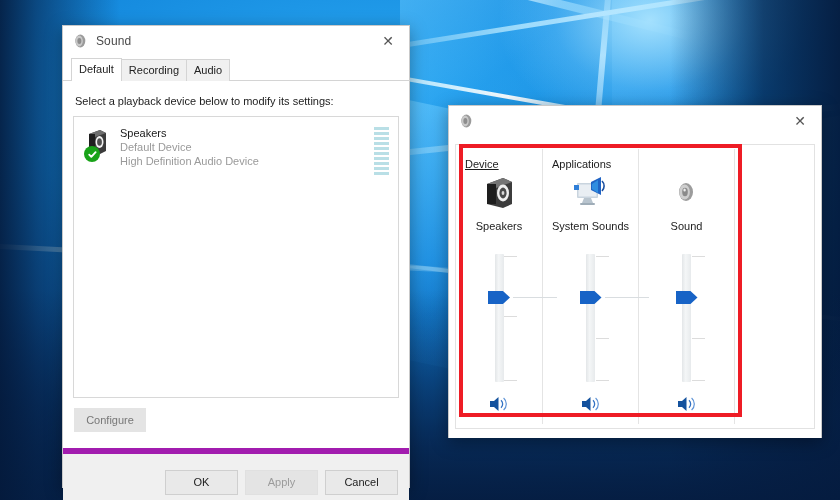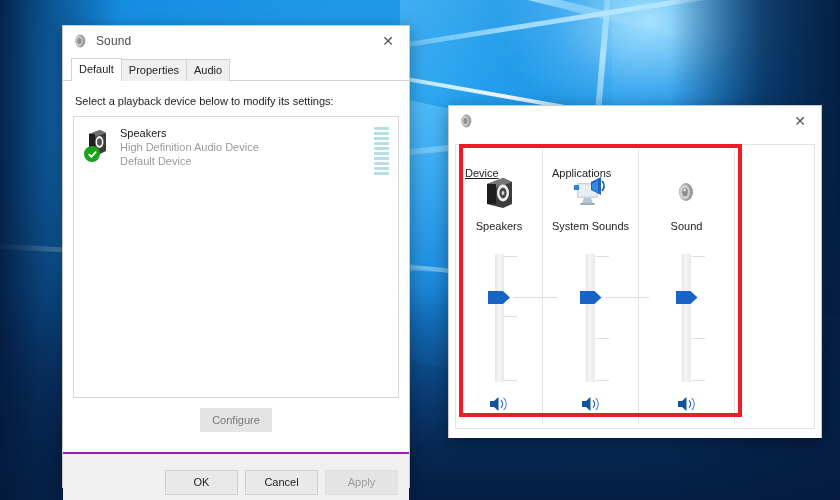--- a/index.html
+++ b/index.html
@@ -84,21 +84,21 @@
     margin-right: -1px; position: relative; z-index: 1; cursor: default;
     line-height: 14px;
   }
   .tab.active { background: #ffffff; z-index: 3; padding-bottom: 5px; }
   .tab.active::after {
     content: ""; position: absolute; left: 0; right: 0; bottom: -1px;
     height: 2px; background: #fff;
   }
   .dialog-body {
     padding: 0 10px; background: #fff; height: 373px;
-    border-bottom: 2px solid #a21caf;
+    border-bottom: 6px solid #a21caf;
   }
   .hint-text { font-size: 11px; color: #1c1c1c; padding: 14px 2px 9px 2px; }
   .device-list {
     border: 1px solid #d8d8d8; background: #fff;
     height: 282px; position: relative;
   }
   .device-row { display: flex; padding: 9px 8px 0 8px; position: relative; }
   .device-icon-wrap { position: relative; width: 34px; height: 38px; flex: 0 0 34px; }
   .speaker3d {
     position: absolute; left: 4px; top: 4px; width: 20px; height: 24px;
@@ -110,21 +110,21 @@
   }
   .device-text { padding-left: 4px; }
   .dev-name { font-size: 11px; color: #1a1a1a; line-height: 14px; }
   .dev-sub { font-size: 11px; color: #9a9a9a; line-height: 14px; }
   .vu-meter {
     position: absolute; right: 9px; top: 10px;
     display: flex; flex-direction: column; gap: 2px;
   }
   .vu-bar { width: 15px; height: 3px; background: #b9dfe6; }
 
-  .btn-row { display: flex; align-items: center; padding: 10px 1px 0 1px; flex-direction: column; }
+  .btn-row { display: flex; align-items: center; padding: 10px 1px 0 1px; }
   .btn {
     font-size: 11px; color: #777; background: #e4e4e4;
     border: 1px solid #e4e4e4; height: 24px; min-width: 72px;
     display: flex; align-items: center; justify-content: center;
     cursor: default; padding: 0 10px;
   }
   .split { display: flex; }
   .split .btn-main { min-width: 68px; border-right: none; }
   .split .btn-arrow { min-width: 0; width: 19px; padding: 0; }
   .arrow-dn {
@@ -150,21 +150,21 @@
     display: flex; background: #fff;
   }
   .col {
     position: relative; padding-top: 7px;
     display: flex; flex-direction: column; align-items: center;
   }
   .col.device-col { width: 86px; }
   .col.app-col { width: 95px; }
   .col-divider { width: 1px; background: #e4e4e4; margin: 4px 0 4px 0; }
   .group-label {
-    position: absolute; font-size: 11px; color: #1c1c1c; top: 22px; left: 9px;
+    position: absolute; font-size: 11px; color: #1c1c1c; top: 13px; left: 9px;
   }
   .group-label u { text-decoration: underline; }
   .app-icon { width: 34px; height: 34px; margin-top: 24px; }
   .app-name { font-size: 11px; color: #1c1c1c; margin-top: 10px; white-space: nowrap; }
   .slider-area {
     position: relative; width: 100%; height: 128px; margin-top: 22px;
     display: flex; justify-content: center;
   }
   .slider-track {
     position: absolute; top: 0; width: 9px; height: 128px;
@@ -220,21 +220,21 @@
       <ellipse cx="7.3" cy="8" rx="5" ry="6.4" fill="#9b9b9b"></ellipse>
       <ellipse cx="6.2" cy="8" rx="3.6" ry="5.4" fill="#c9c9c9"></ellipse>
       <ellipse cx="6.4" cy="8" rx="2" ry="3" fill="#8d8d8d"></ellipse>
     </svg>
     <div class="title-text">Sound</div>
     <div class="close-btn">✕</div>
   </div>
 
   <div class="tabstrip">
     <div class="tab active">Default</div>
-    <div class="tab">Properties</div>
+    <div class="tab">Recording</div>
     <div class="tab">Audio</div>
   </div>
 
   <div class="dialog-body">
     <div class="hint-text">Select a playback device below to modify its settings:</div>
 
     <div class="device-list">
       <div class="device-row">
         <div class="device-icon-wrap">
           <svg class="speaker3d" viewBox="0 0 20 24">
@@ -245,22 +245,22 @@
             <ellipse cx="13.5" cy="12" rx="2.4" ry="3.8" fill="#4f4f4f"></ellipse>
           </svg>
           <div class="default-check">
             <svg viewBox="0 0 12 12" width="11" height="11">
               <path d="M2.4 6.2 L4.7 8.6 L9.4 3.4" stroke="#ffffff" stroke-width="2" fill="none" stroke-linecap="round" stroke-linejoin="round"></path>
             </svg>
           </div>
         </div>
         <div class="device-text">
           <div class="dev-name">Speakers</div>
+          <div class="dev-sub">Default Device</div>
           <div class="dev-sub">High Definition Audio Device</div>
-          <div class="dev-sub">Default Device</div>
         </div>
       </div>
       <div class="vu-meter">
         <div class="vu-bar"></div>
           <div class="vu-bar"></div>
           <div class="vu-bar"></div>
         <div class="vu-bar"></div>
           <div class="vu-bar"></div>
           <div class="vu-bar"></div>
         <div class="vu-bar"></div>
@@ -271,22 +271,22 @@
     </div>
 
     <div class="btn-row">
       <div class="btn">Configure</div>
       <div style="flex:1"></div>
     </div>
   </div>
 
   <div class="footer">
     <div class="fbtn">OK</div>
+    <div class="fbtn disabled">Apply</div>
     <div class="fbtn">Cancel</div>
-    <div class="fbtn disabled">Apply</div>
   </div>
 </div>
 
 <div class="window" id="mixer-window">
 
   <div class="titlebar">
     <svg class="title-icon" viewBox="0 0 16 16">
       <ellipse cx="7.3" cy="8" rx="5" ry="6.4" fill="#9b9b9b"></ellipse>
       <ellipse cx="6.2" cy="8" rx="3.6" ry="5.4" fill="#c9c9c9"></ellipse>
       <ellipse cx="6.4" cy="8" rx="2" ry="3" fill="#8d8d8d"></ellipse>

